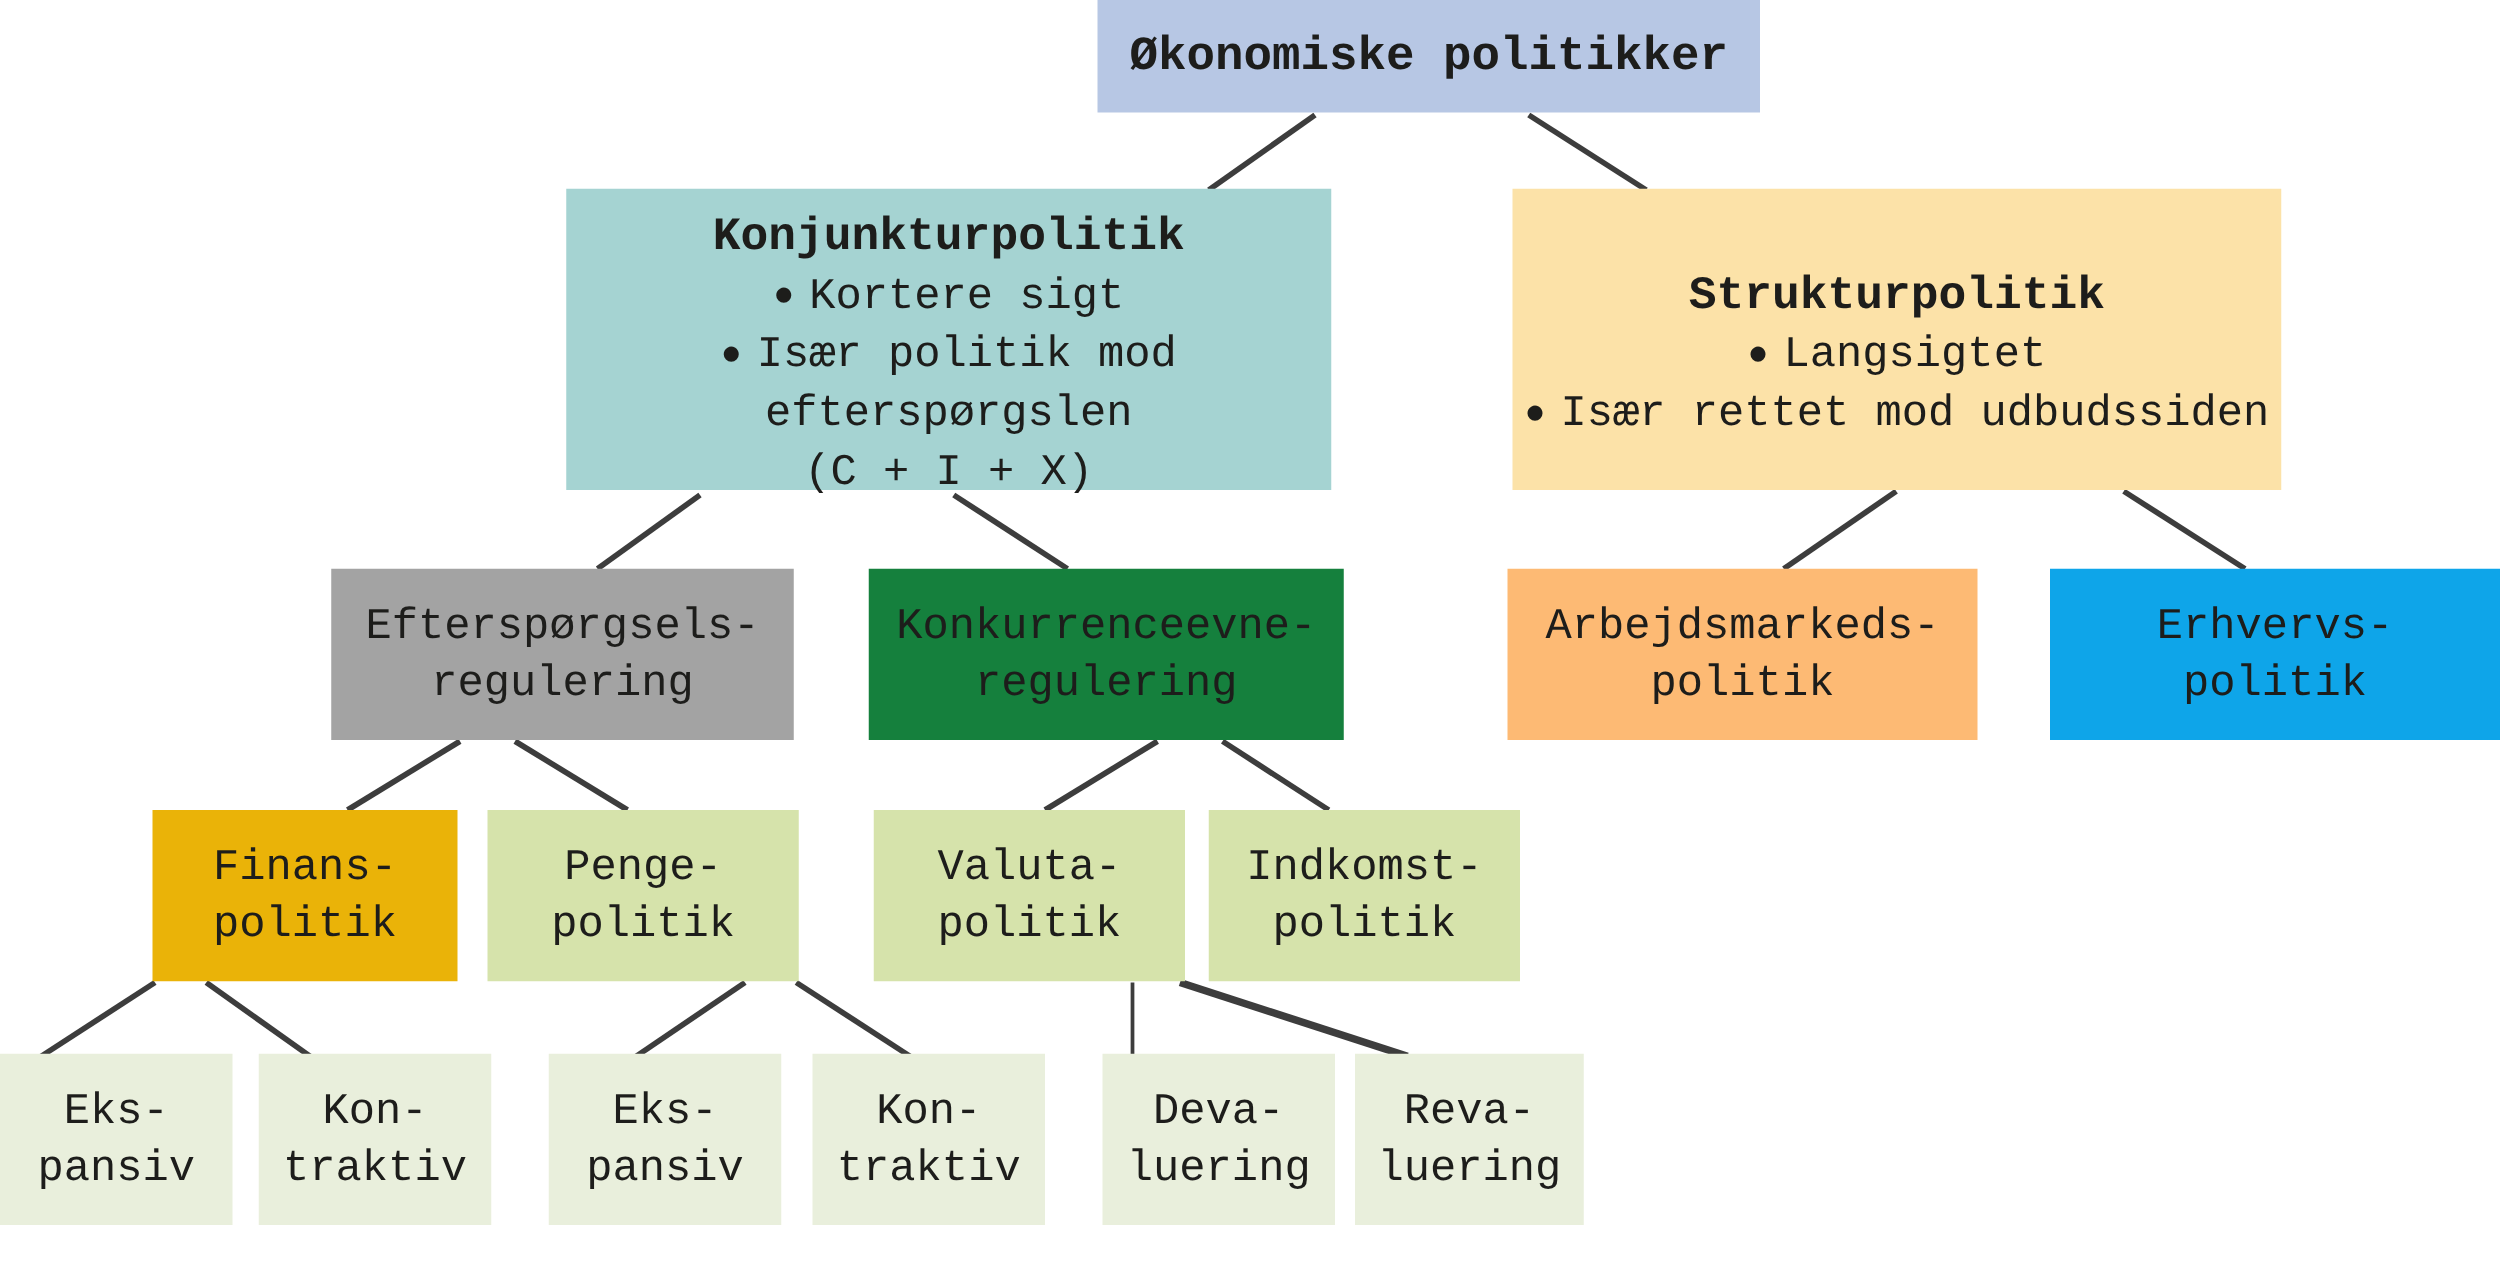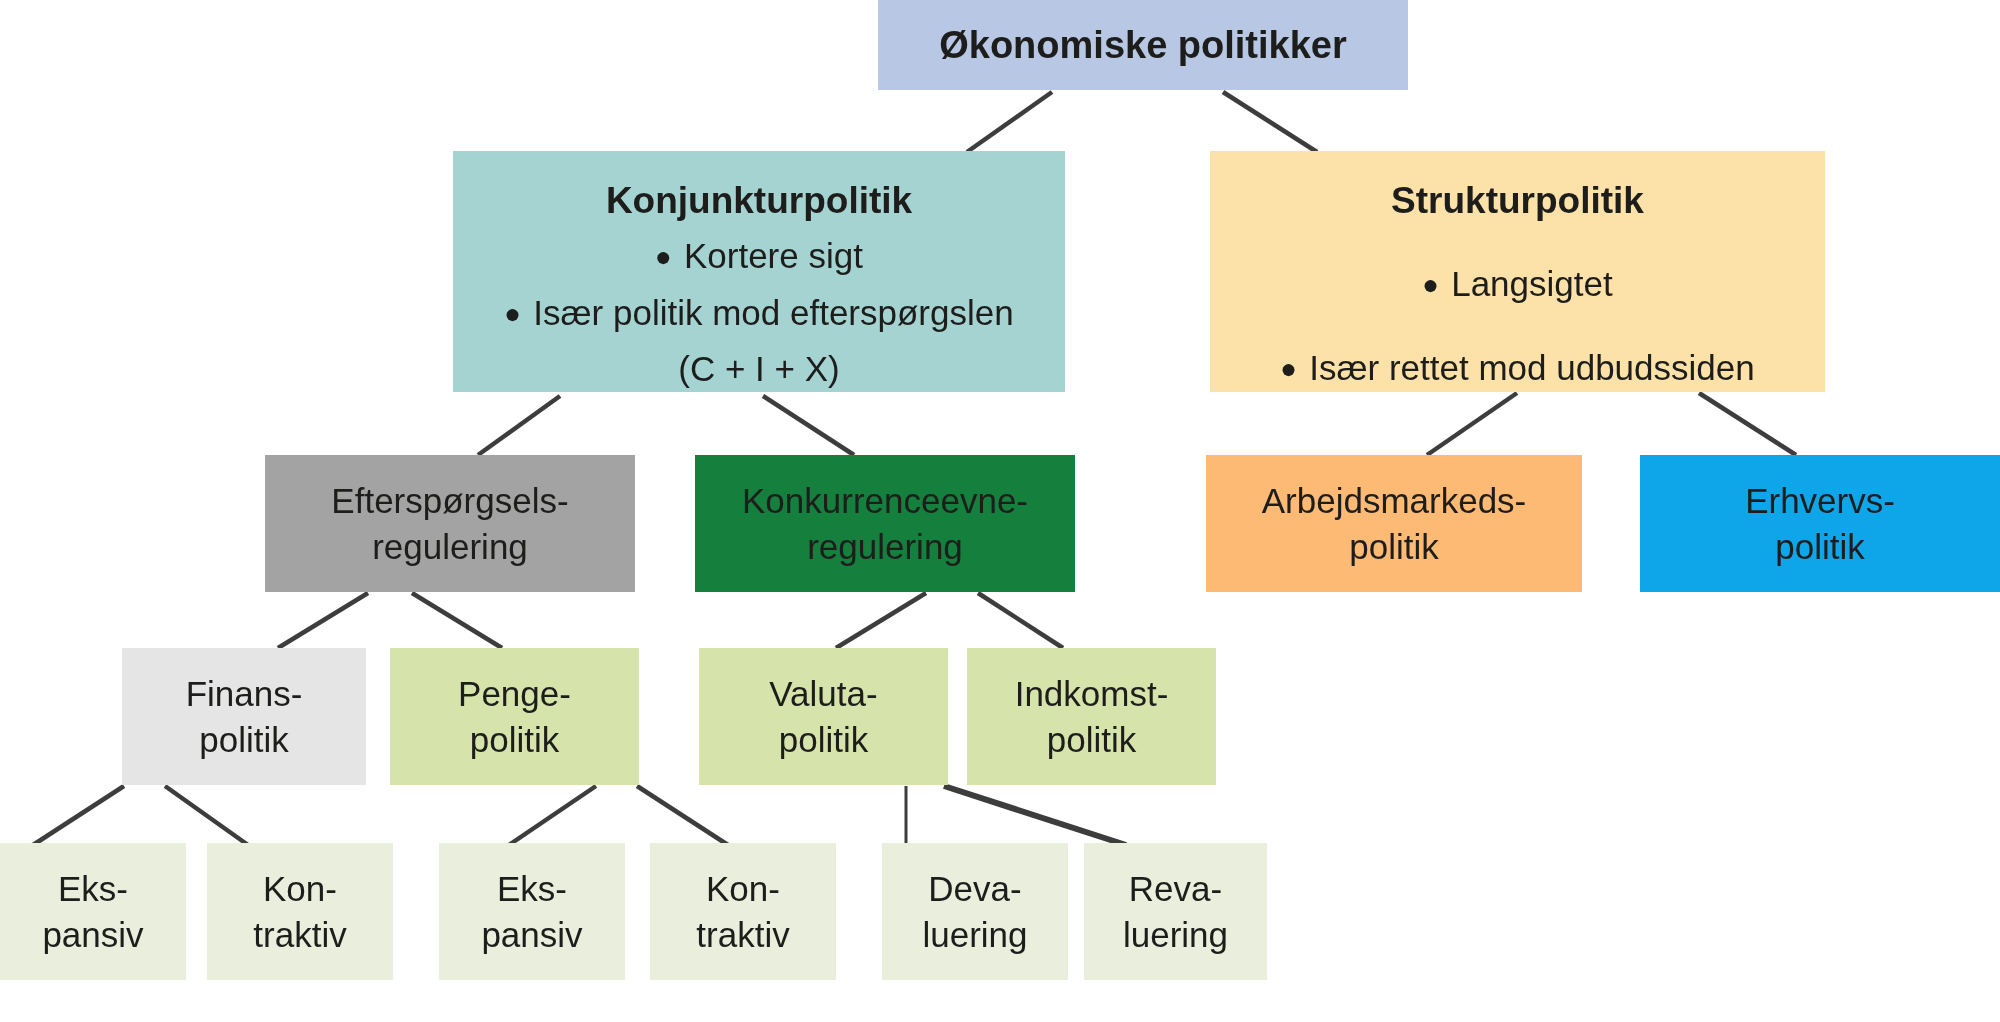--- a/index.html
+++ b/index.html
@@ -1,35 +1,35 @@
 <!DOCTYPE html>
 <html><head>
 <meta charset="utf-8">
 <style>
   html,body{margin:0;padding:0;background:#ffffff;}
   #stage{
     position:relative;
     width:2000px;height:1022px;
     background:#ffffff;
-    font-family:Liberation Sans, sans-serif;
+    font-family:Liberation Mono, monospace;
     color:#1d1d1b;
     overflow:hidden;
     border-radius:31px;
   }
   #connectors{position:absolute;left:0;top:0;width:2000px;height:1022px;}
   #connectors line{stroke:#3d3d3d;}
   .node{
     position:absolute;
     display:flex;flex-direction:column;
     align-items:center;justify-content:center;
     text-align:center;
     box-sizing:border-box;
   }
   .node.root{background:#b7c7e4;font-weight:bold;font-size:38px;}
-  .node.level1{background:#a5d3d2;justify-content:space-between;padding-top:26px;font-size:35px;line-height:47px;}
+  .node.level1{background:#a5d3d2;justify-content:center;padding-top:26px;font-size:35px;line-height:47px;}
   .node.level1 .ltitle{font-weight:bold;font-size:37px;}
   .node.l2teal{background:#dfeeeb;}
   .node.l2orange{background:#fdeeda;}
   .node.l3green{background:#d6e3ab;}
   .node.l4green{background:#e9efdc;}
   .node .label{font-size:35px;line-height:46px;}
   .bullet{display:inline-block;margin-right:12px;font-size:28px;vertical-align:2px;}
 </style>
 </head>
 <body>
@@ -93,21 +93,21 @@
     </div>
   </div>
 
   <div class="node l2orange" style="left: 1640px; top: 455px; width: 360px; height: 137px; background-color: #0ea5e9;">
     <div class="label">
       <div>Erhvervs-</div>
         <div>politik</div>
     </div>
   </div>
 
-  <div class="node l3green" style="left: 122px; top: 648px; width: 244px; height: 137px; background-color: #e5e5e5;">
+  <div class="node l3green" style="left: 122px; top: 648px; width: 244px; height: 137px; background-color: #eab308;">
     <div class="label">
       <div>Finans-</div>
         <div>politik</div>
     </div>
   </div>
 
   <div class="node l3green" style="left: 390px; top: 648px; width: 249px; height: 137px; background-color: rgb(214, 227, 171);">
     <div class="label">
       <div>Penge-</div>
         <div>politik</div>

